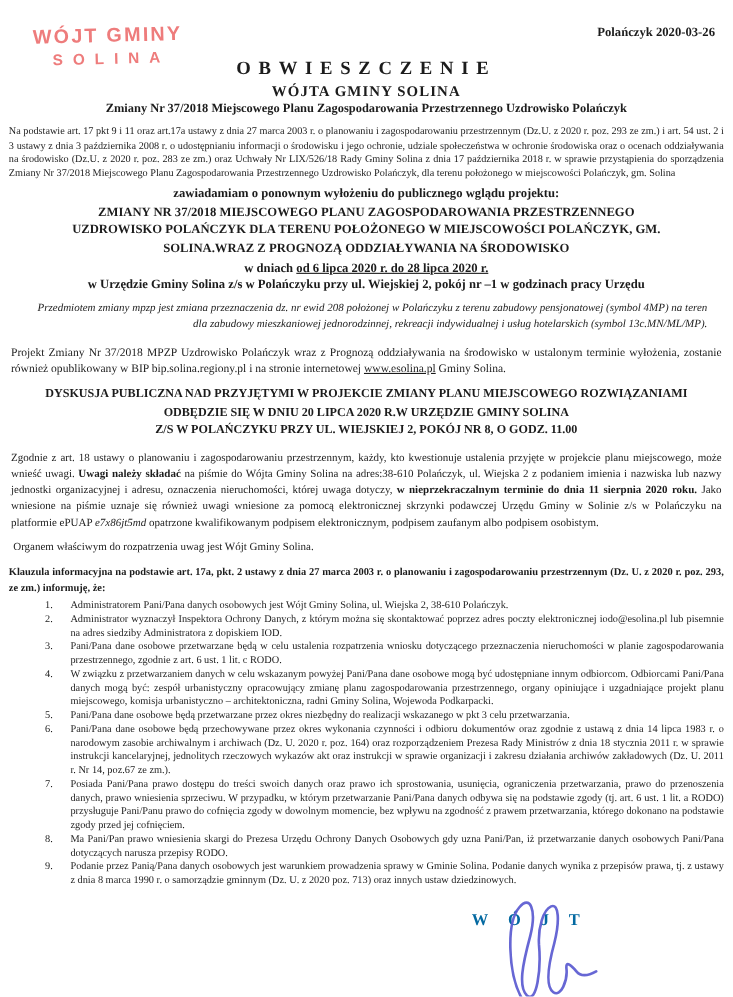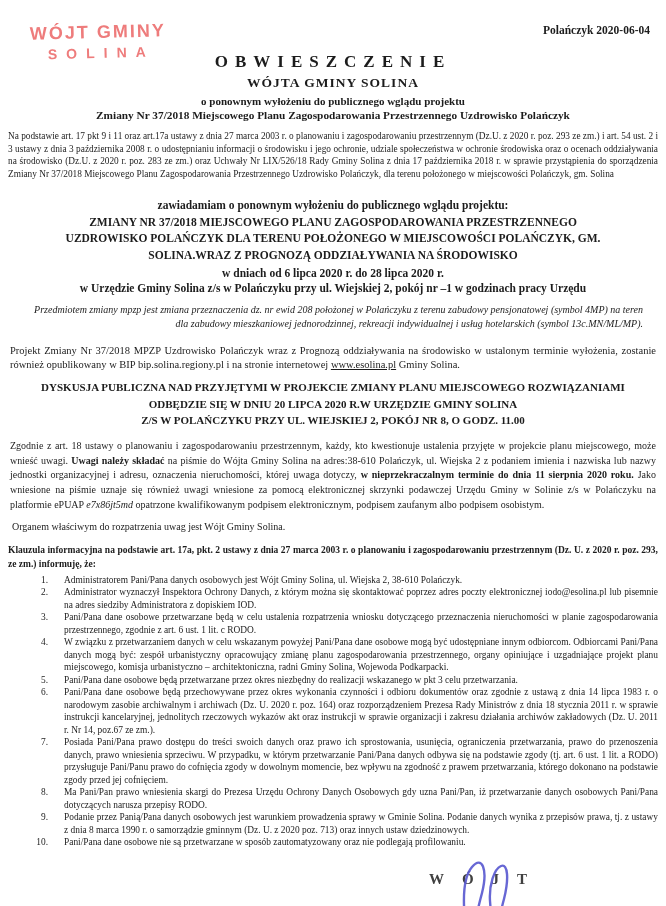--- a/index.html
+++ b/index.html
@@ -31,25 +31,25 @@
   .h-subtitle{font-weight:bold;font-size:13.5px;letter-spacing:1px;margin-top:3px;}
   .h-line1{font-weight:bold;font-size:11px;margin-top:4px;}
   .h-line2{font-weight:bold;font-size:11.3px;margin-top:2px;}
   .h-line3{font-weight:bold;font-size:11.3px;margin-top:1px;}
 
   .legal{
     margin:9px 8px 0 8px;
     font-size:9.3px;line-height:1.36;text-align:justify;
   }
 
-  .notice{text-align:center;margin-top:18px;}
+  .notice{text-align:center;margin-top:5px;}
   .n-intro{font-weight:bold;font-size:11.5px;}
   .n-plan{font-weight:bold;font-size:11.5px;width:560px;margin:3px auto 0 auto;line-height:1.45;}
   .n-dates{font-weight:bold;font-size:11.5px;margin-top:3px;}
-  .n-dates .u{}
+  .n-dates .u{text-decoration:underline;}
   .n-loc{font-weight:bold;font-size:11.5px;margin-top:3px;}
 
   .subject-note{
     font-style:italic;font-size:10px;text-align:right;
     width:620px;margin:9px auto 0 auto;line-height:1.45;
   }
 
   .publication{
     margin:12px 10px 0 10px;font-size:10.5px;line-height:1.42;text-align:justify;
   }
@@ -73,41 +73,40 @@
   .rodo-list{margin:3px 8px 0 8px;}
   .rodo-item{display:flex;font-size:9.4px;line-height:1.33;}
   .rodo-num{width:24px;min-width:24px;text-align:right;margin-left:16px;}
   .rodo-text{flex:1;margin-left:16px;text-align:justify;}
 
   
   .sig-block{
     position:relative;width:240px;margin:14px 66px 0 auto;text-align:center;
   }
   .sig-stamp-title{
-    color:#404040;font-weight:bold;font-size:15px;letter-spacing:18px;
+    color:#0369a1;font-weight:bold;font-size:15px;letter-spacing:18px;
     padding-left:14px;margin-top:22px;
   }
   .sig-pen{position:absolute;left:58px;top:-14px;pointer-events:none;}
 </style>
 </head>
 <body>
 
 <div class="page">
 
   <div class="top-stamp">
     <div class="ts1">WÓJT GMINY</div>
     <div class="ts2">SOLINA</div>
   </div>
 
-  <div class="doc-date">Polańczyk 2020-06-04</div>
+  <div class="doc-date">Polańczyk 2020-03-26</div>
 
   <div class="header">
     <div class="h-title">OBWIESZCZENIE</div>
     <div class="h-subtitle">WÓJTA GMINY SOLINA</div>
-    <div class="h-line1">o ponownym wyłożeniu do publicznego wglądu projektu</div>
     <div class="h-line2">Zmiany Nr 37/2018 Miejscowego Planu Zagospodarowania Przestrzennego Uzdrowisko Polańczyk</div>
   </div>
 
   <p class="legal">Na podstawie art. 17 pkt 9 i 11 oraz art.17a ustawy z dnia 27 marca 2003 r. o planowaniu i zagospodarowaniu przestrzennym (Dz.U. z 2020 r. poz. 293 ze zm.) i art. 54 ust. 2 i 3 ustawy z dnia 3 października 2008 r. o udostępnianiu informacji o środowisku i jego ochronie, udziale społeczeństwa w ochronie środowiska oraz o ocenach oddziaływania na środowisko (Dz.U. z 2020 r. poz. 283 ze zm.) oraz Uchwały Nr LIX/526/18 Rady Gminy Solina z dnia 17 października 2018 r. w sprawie przystąpienia do sporządzenia Zmiany Nr 37/2018 Miejscowego Planu Zagospodarowania Przestrzennego Uzdrowisko Polańczyk, dla terenu położonego w miejscowości Polańczyk, gm. Solina</p>
 
   <div class="notice">
     <div class="n-intro">zawiadamiam o ponownym wyłożeniu do publicznego wglądu projektu:</div>
     <div class="n-plan">ZMIANY NR 37/2018 MIEJSCOWEGO PLANU ZAGOSPODAROWANIA PRZESTRZENNEGO UZDROWISKO POLAŃCZYK DLA TERENU POŁOŻONEGO W MIEJSCOWOŚCI POLAŃCZYK, GM. SOLINA.WRAZ Z PROGNOZĄ ODDZIAŁYWANIA NA ŚRODOWISKO</div>
     <div class="n-dates"><span>w dniach </span><span class="u">od 6 lipca 2020 r. do 28 lipca 2020 r.</span></div>
     <div class="n-loc">w Urzędzie Gminy Solina z/s w Polańczyku przy ul. Wiejskiej 2, pokój nr –1 w godzinach pracy Urzędu</div>
@@ -159,24 +158,20 @@
         <span class="rodo-text">Posiada Pani/Pana prawo dostępu do treści swoich danych oraz prawo ich sprostowania, usunięcia, ograniczenia przetwarzania, prawo do przenoszenia danych, prawo wniesienia sprzeciwu. W przypadku, w którym przetwarzanie Pani/Pana danych odbywa się na podstawie zgody (tj. art. 6 ust. 1 lit. a RODO) przysługuje Pani/Panu prawo do cofnięcia zgody w dowolnym momencie, bez wpływu na zgodność z prawem przetwarzania, którego dokonano na podstawie zgody przed jej cofnięciem.</span>
       </div>
     <div class="rodo-item">
         <span class="rodo-num">8.</span>
         <span class="rodo-text">Ma Pani/Pan prawo wniesienia skargi do Prezesa Urzędu Ochrony Danych Osobowych gdy uzna Pani/Pan, iż przetwarzanie danych osobowych Pani/Pana dotyczących narusza przepisy RODO.</span>
       </div>
     <div class="rodo-item">
         <span class="rodo-num">9.</span>
         <span class="rodo-text">Podanie przez Panią/Pana danych osobowych jest warunkiem prowadzenia sprawy w Gminie Solina. Podanie danych wynika z przepisów prawa, tj. z ustawy z dnia 8 marca 1990 r. o samorządzie gminnym (Dz. U. z 2020 poz. 713) oraz innych ustaw dziedzinowych.</span>
       </div>
-    <div class="rodo-item">
-        <span class="rodo-num">10.</span>
-        <span class="rodo-text">Pani/Pana dane osobowe nie są przetwarzane w sposób zautomatyzowany oraz nie podlegają profilowaniu.</span>
-      </div>
   </div>
 
   <div class="sig-block">
     <svg class="sig-pen" width="150" height="104" viewBox="0 0 150 104" aria-hidden="true">
       <path d="M56,92 C44,70 42,24 54,10 C64,-2 70,12 64,36 C57,62 53,82 61,90 C70,98 74,66 72,44 C71,28 76,12 83,9 C90,6 91,22 86,42 C80,64 78,82 85,87 C92,92 98,76 97,66 C96,58 101,62 106,68 C110,73 117,72 124,68" stroke="#5a5ad0" fill="none" stroke-width="2.4" stroke-linecap="round" opacity="0.92"></path>
     </svg>
     <div class="sig-stamp-title">WÓJT</div>
 
   </div>
 

